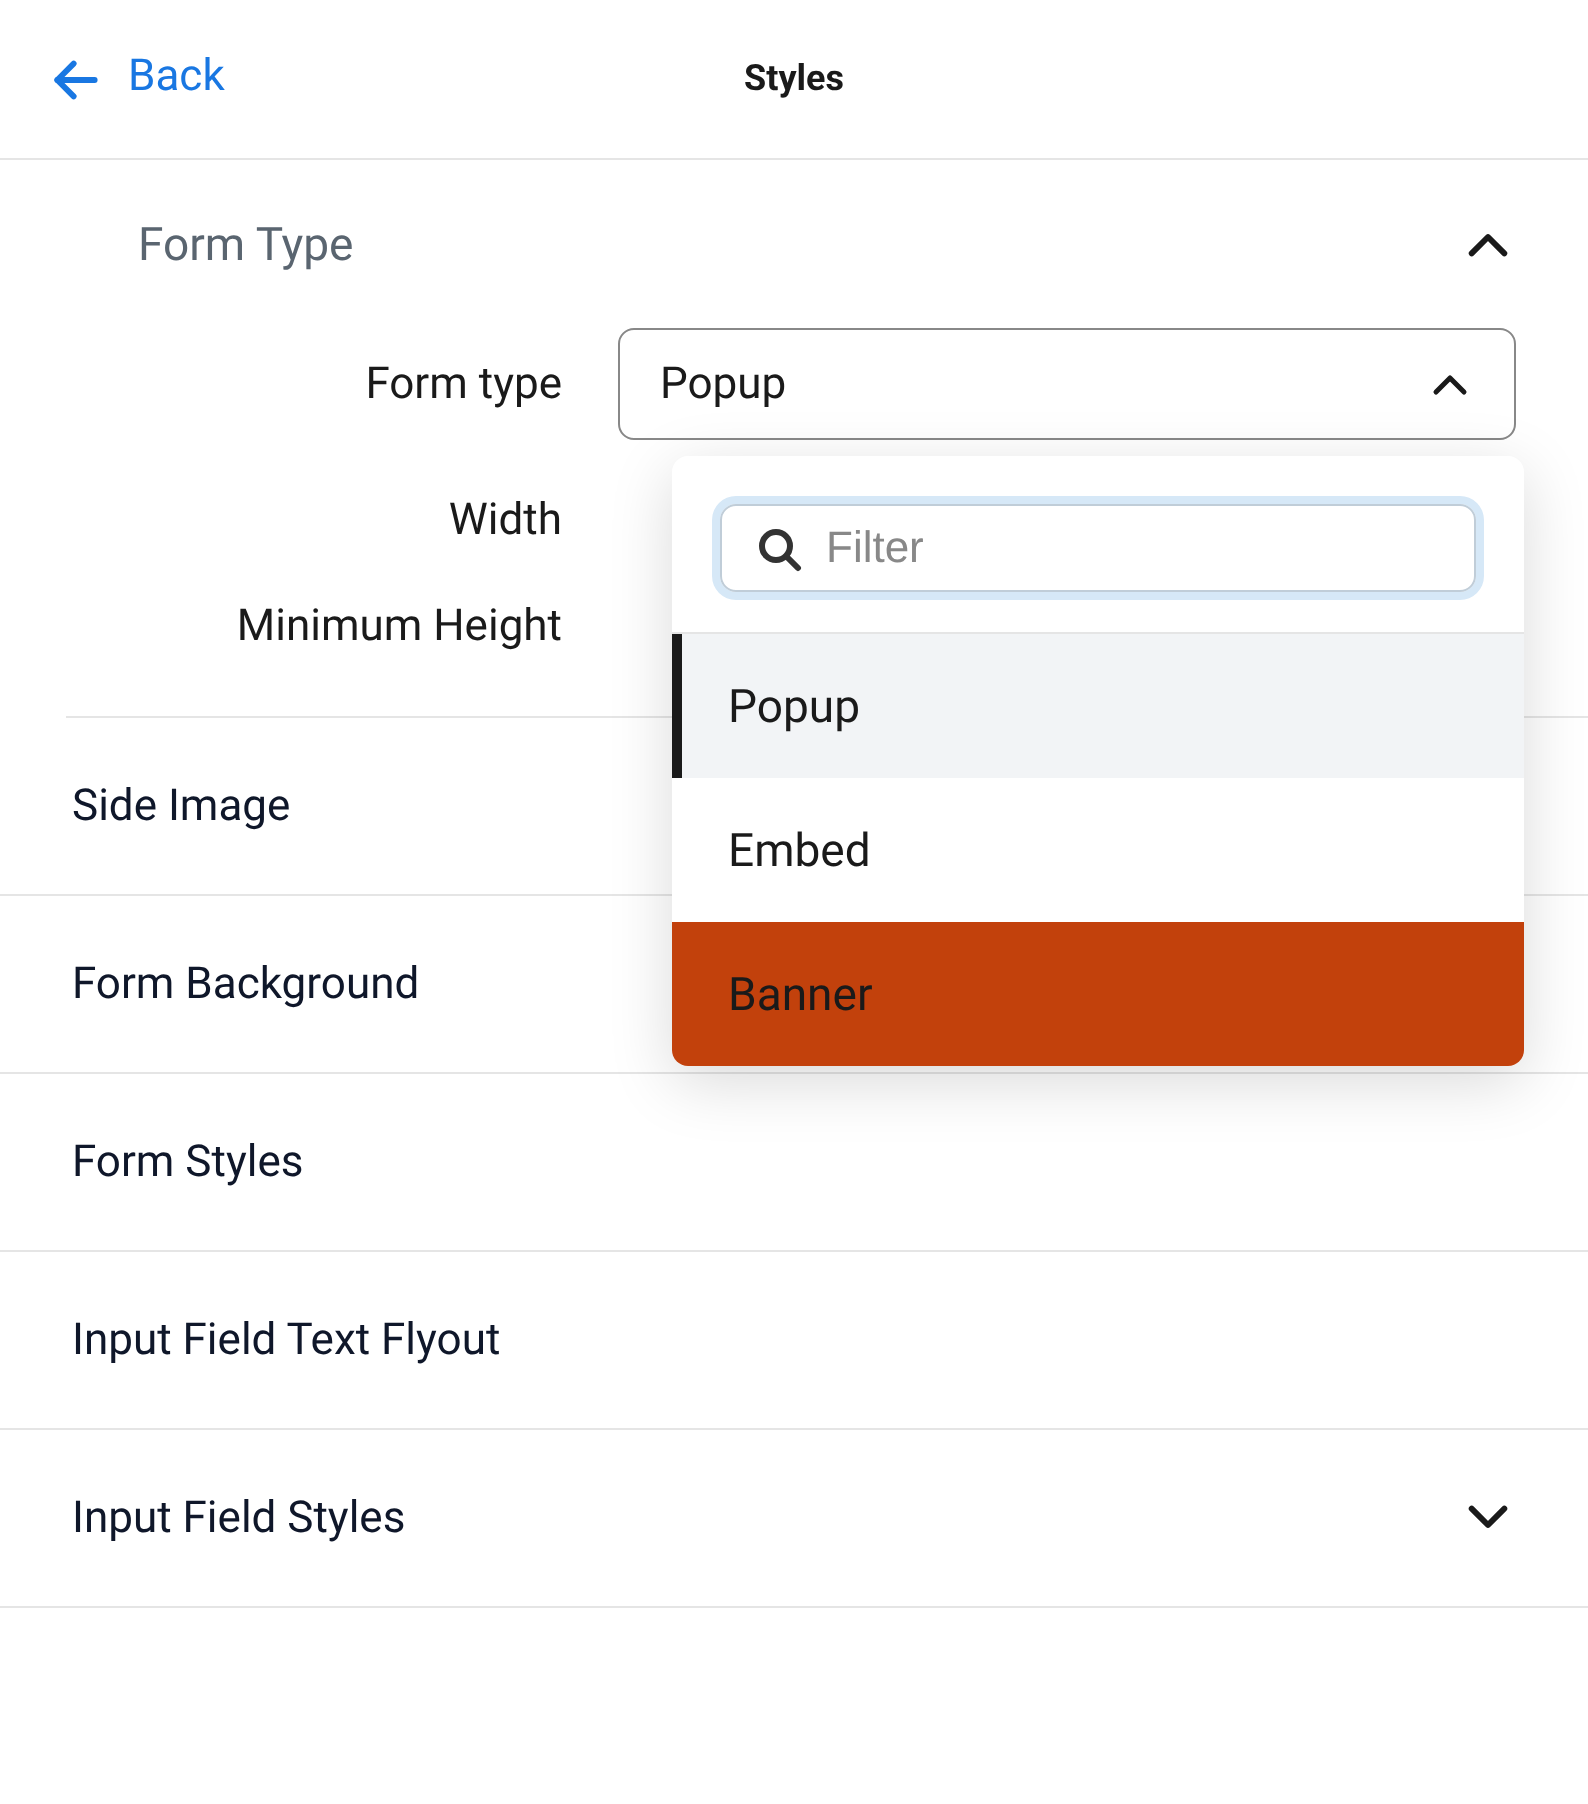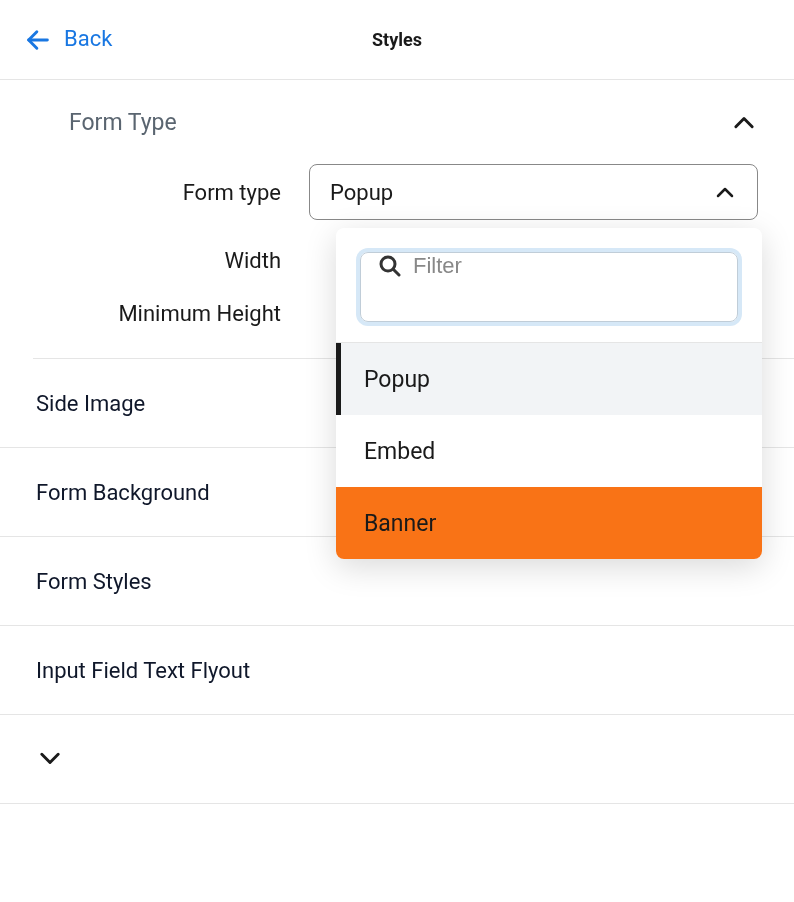--- a/index.html
+++ b/index.html
@@ -105,23 +105,23 @@
       box-shadow: 0 8px 32px rgba(0,0,0,0.15);
       z-index: 100;
       overflow: hidden;
     }
     .filter-container {
       padding: 24px 24px 20px 24px;
     }
     .filter-box {
       border: 1px solid #c0cdd8;
       border-radius: 8px;
-      height: 70px;
-      display: flex;
-      align-items: flex-start;
+      height: 44px;
+      display: flex;
+      align-items: center;
       padding: 0 16px;
       gap: 12px;
       box-shadow: 0 0 0 4px #d6e8f7;
     }
     .filter-input {
       border: none;
       outline: none;
       font-size: 22px;
       color: #888;
       flex: 1;
@@ -153,21 +153,21 @@
     .dropdown-item.selected::before {
       content: "";
       position: absolute;
       left: 0;
       top: 0;
       bottom: 0;
       width: 5px;
       background: #1a1a1a;
     }
     .dropdown-item.hover {
-      background: #f97316;
+      background: #c2410c;
     }
     .collapsed-section {
       border-bottom: 1px solid #e5e5e5;
     }
     .collapsed-header {
       display: flex;
       justify-content: space-between;
       align-items: center;
       padding: 30px 36px;
       cursor: pointer;
@@ -295,19 +295,20 @@
     <span class="chevron hidden-chevron">
       <svg width="28" height="28" viewBox="0 0 24 24" fill="none" stroke="#1a1a1a" stroke-width="2.5" stroke-linecap="round" stroke-linejoin="round">
           <polyline points="5 8 12 15 19 8"></polyline>
         </svg>
     </span>
   </div>
 </div>
 
 <div class="collapsed-section">
   <div class="collapsed-header">
+    <span class="collapsed-title">Input Field Styles</span>
     <span class="chevron">
       <svg width="28" height="28" viewBox="0 0 24 24" fill="none" stroke="#1a1a1a" stroke-width="2.5" stroke-linecap="round" stroke-linejoin="round">
           <polyline points="5 8 12 15 19 8"></polyline>
         </svg>
     </span>
   </div>
 </div>
 
 </body></html>

